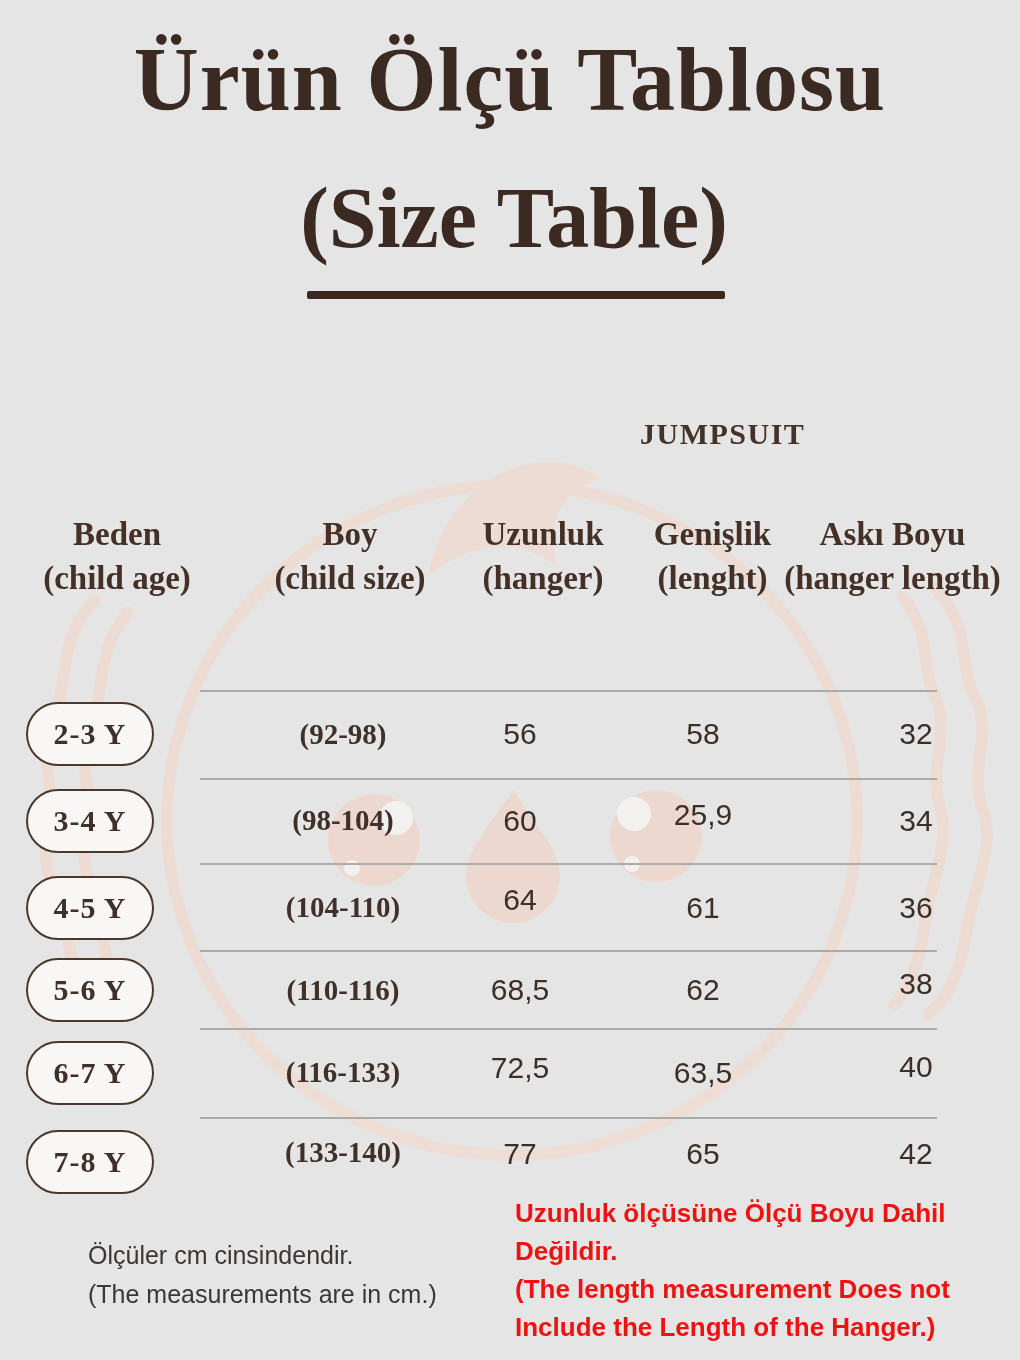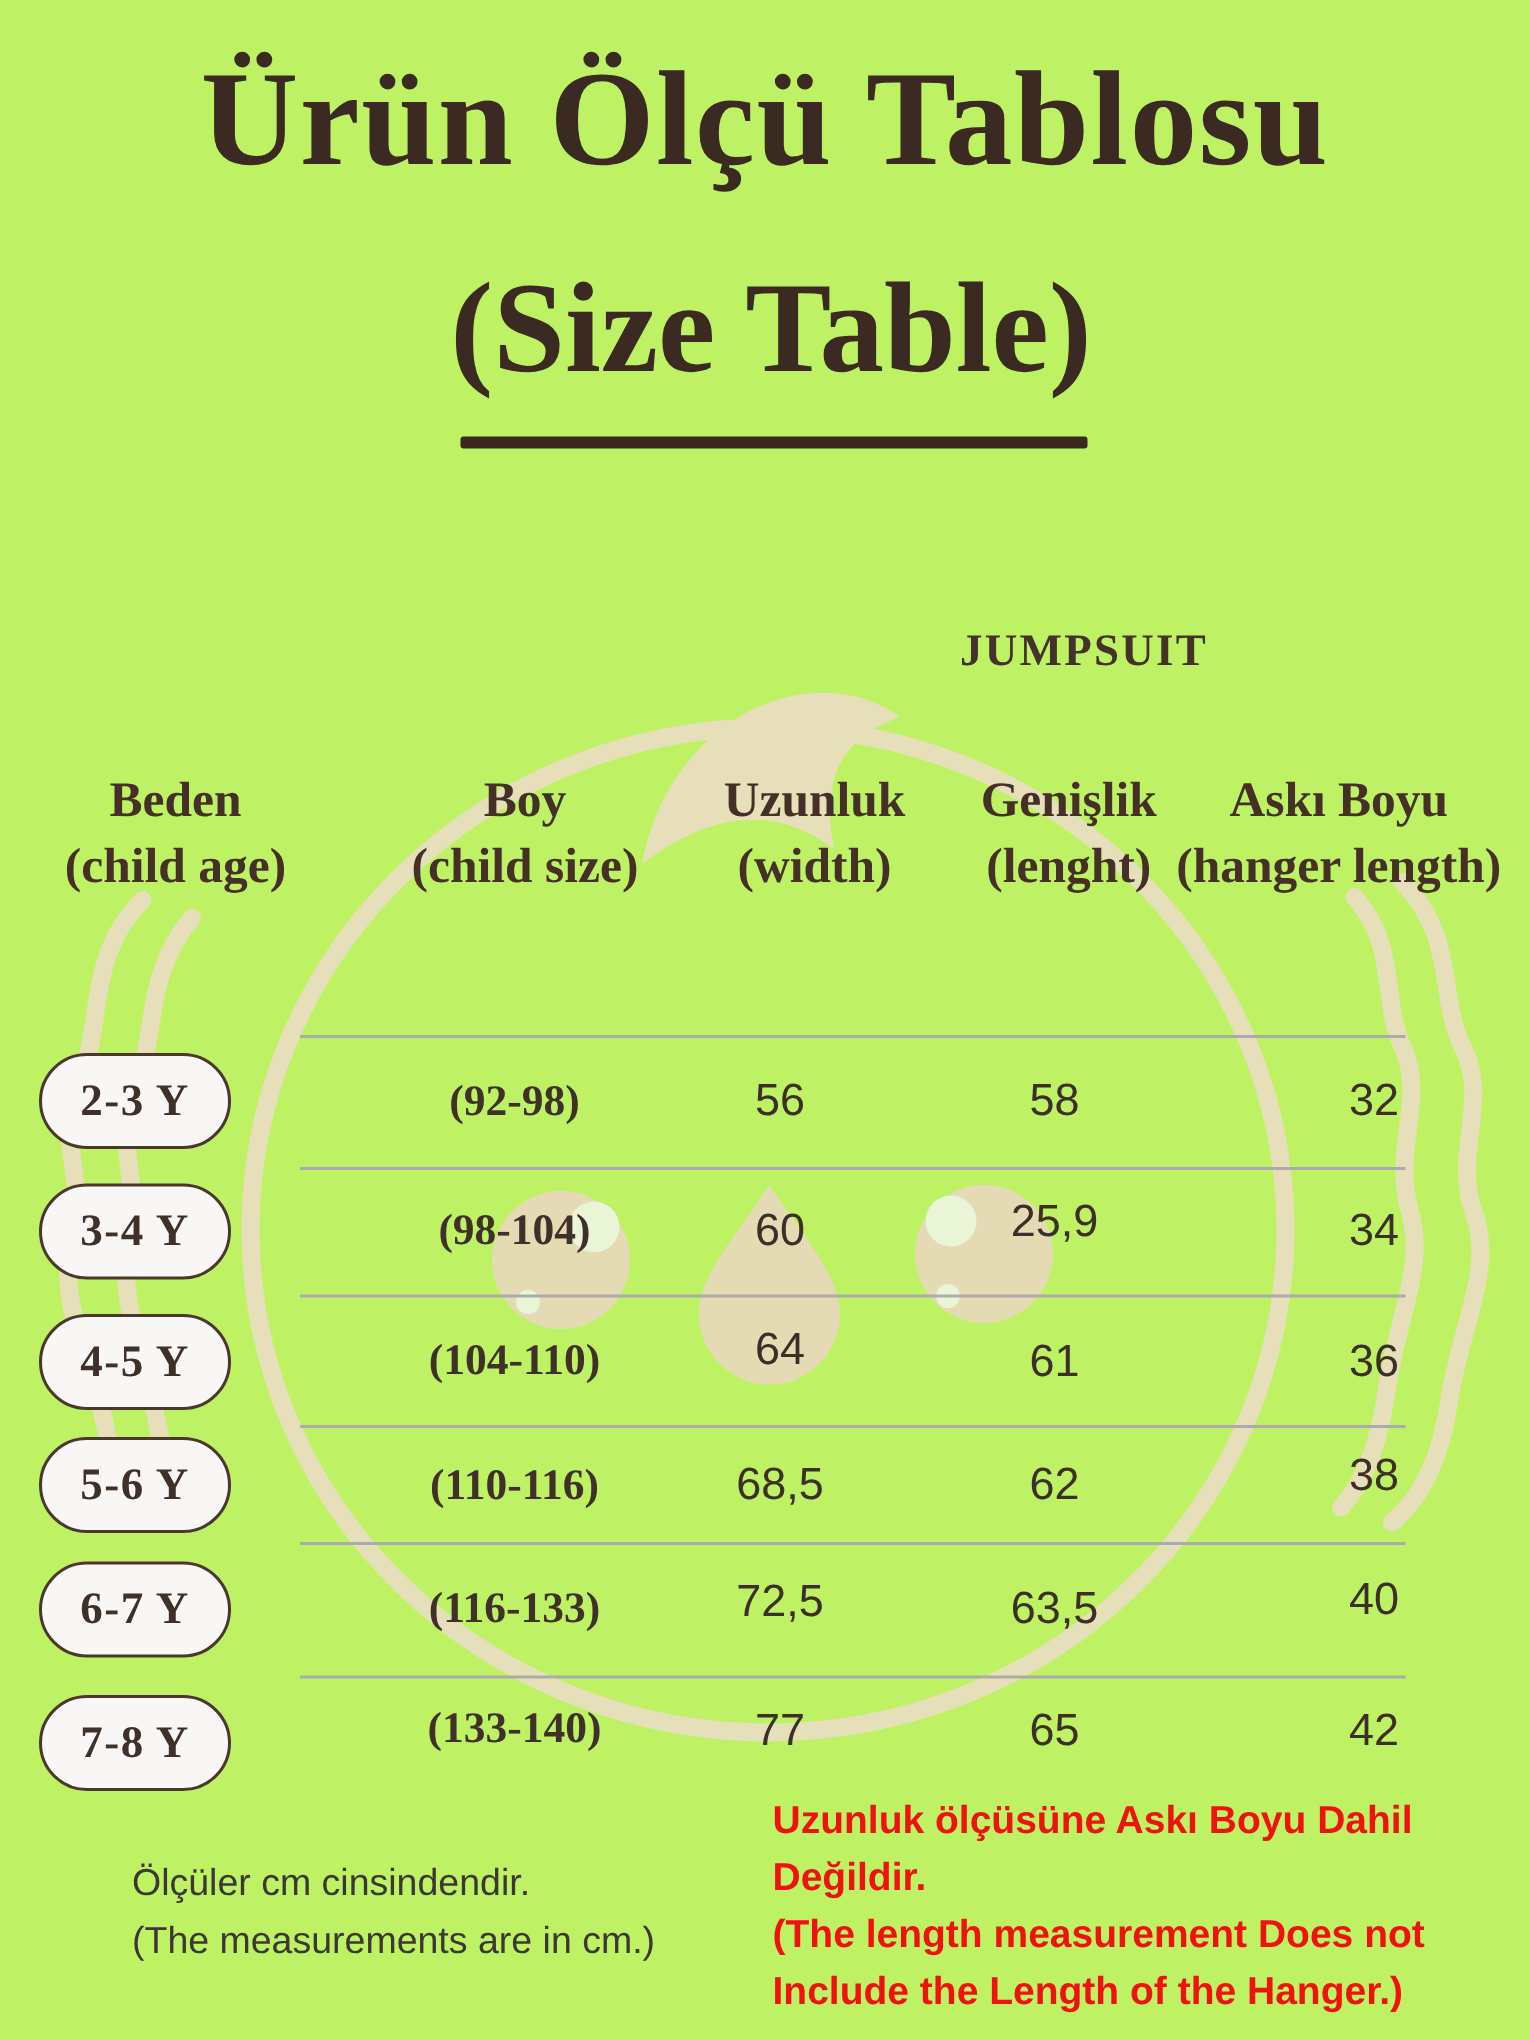--- a/index.html
+++ b/index.html
@@ -1,18 +1,18 @@
 <!DOCTYPE html>
 <html><head>
 <meta charset="utf-8">
 <style>
   html,body{margin:0;padding:0;}
   .page{
     position:relative; width:1020px; height:1360px;
-    background:#bef264; overflow:hidden;
+    background:#e5e5e5; overflow:hidden;
     font-family:"Liberation Serif","DejaVu Serif",serif;
     color:#3d2e24;
   }
   .bear{position:absolute; left:0; top:0; width:1020px; height:1360px; pointer-events:none;}
 
   .title-tr{
     position:absolute; top:28px; left:0; width:100%;
     text-align:center; font-size:90px; font-weight:700; color:#3a2a21;
     letter-spacing:1px; margin:0;
   }
@@ -118,21 +118,21 @@
   <div class="col-header h-beden">
     <span>Beden</span>
     <span>(child age)</span>
   </div>
   <div class="col-header h-boy">
     <span>Boy</span>
     <span>(child size)</span>
   </div>
   <div class="col-header h-uzunluk">
     <span>Uzunluk</span>
-    <span>(width)</span>
+    <span>(hanger)</span>
   </div>
   <div class="col-header h-genislik">
     <span>Genişlik</span>
     <span>(lenght)</span>
   </div>
   <div class="col-header h-aski">
     <span>Askı Boyu</span>
     <span>(hanger length)</span>
   </div>
 
@@ -208,19 +208,19 @@
     <div class="cell c-num c-uzunluk" style="transform:translateY(-8px)">77</div>
     <div class="cell c-num c-genislik" style="transform:translateY(-8px)">65</div>
     <div class="cell c-num c-aski" style="transform:translateY(-8px)">42</div>
   </div>
 
   <div class="footnote-units">
     <span>Ölçüler cm cinsindendir.</span>
     <span>(The measurements are in cm.)</span>
   </div>
   <div class="warning-note">
-    <span>Uzunluk ölçüsüne Askı Boyu Dahil</span>
+    <span>Uzunluk ölçüsüne Ölçü Boyu Dahil</span>
     <span>Değildir.</span>
     <span>(The length measurement Does not</span>
     <span>Include the Length of the Hanger.)</span>
   </div>
 
 </div>
 
 </body></html>

